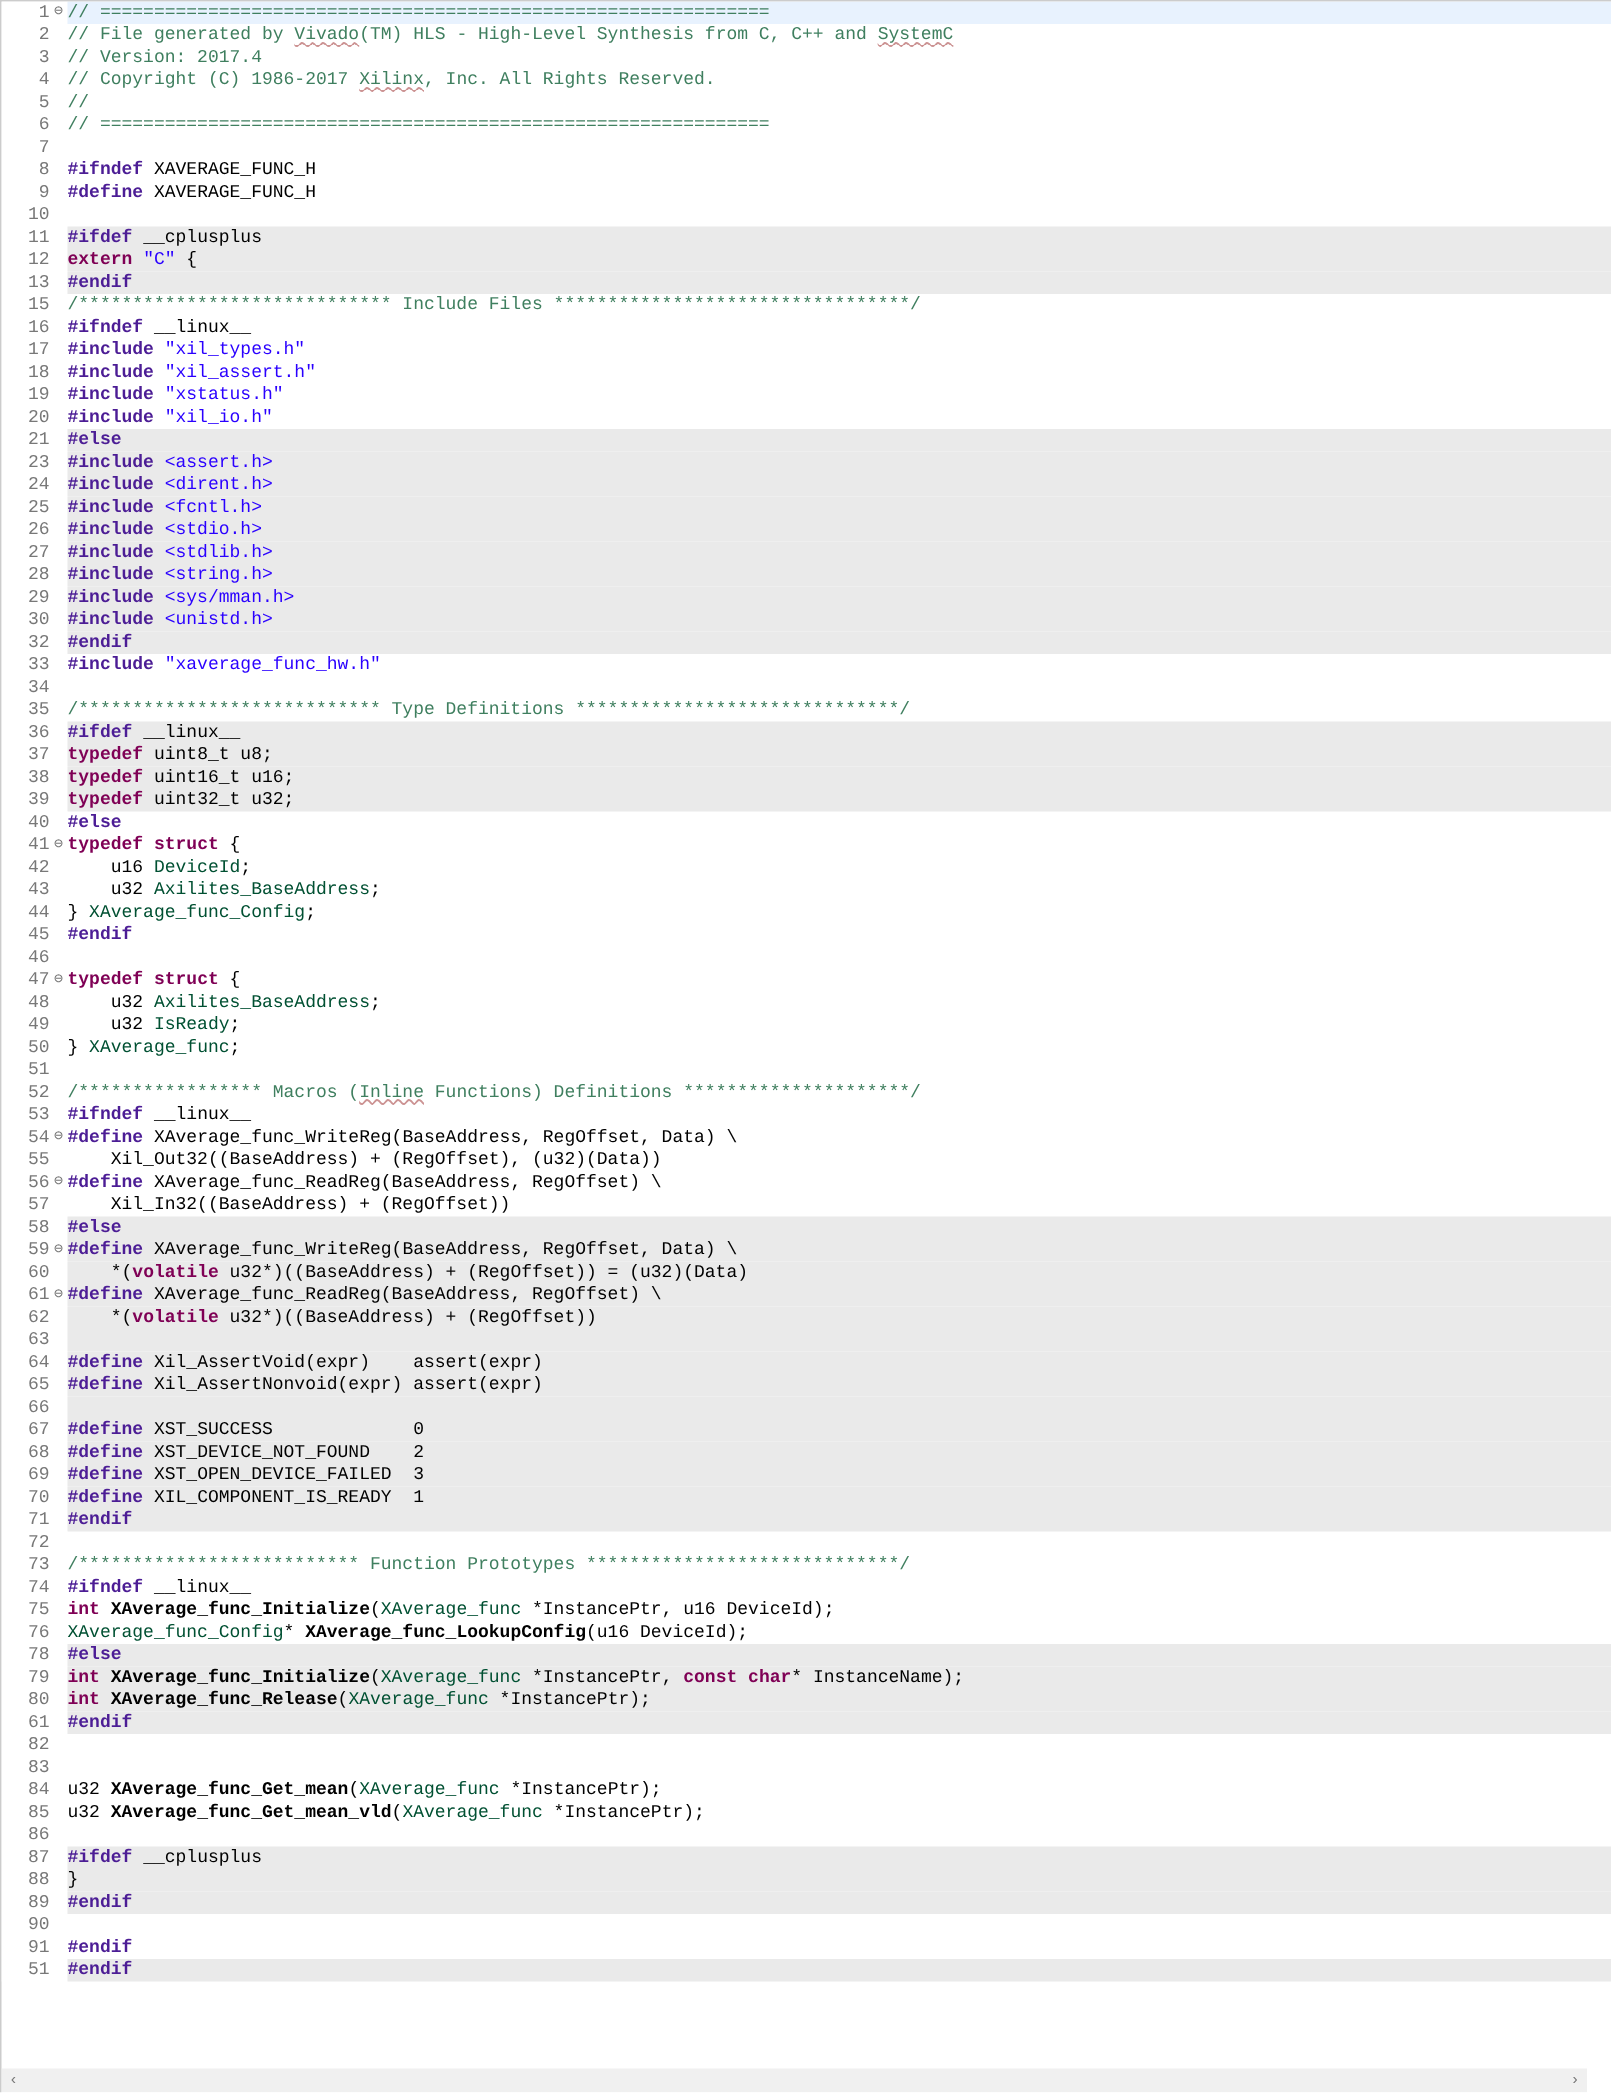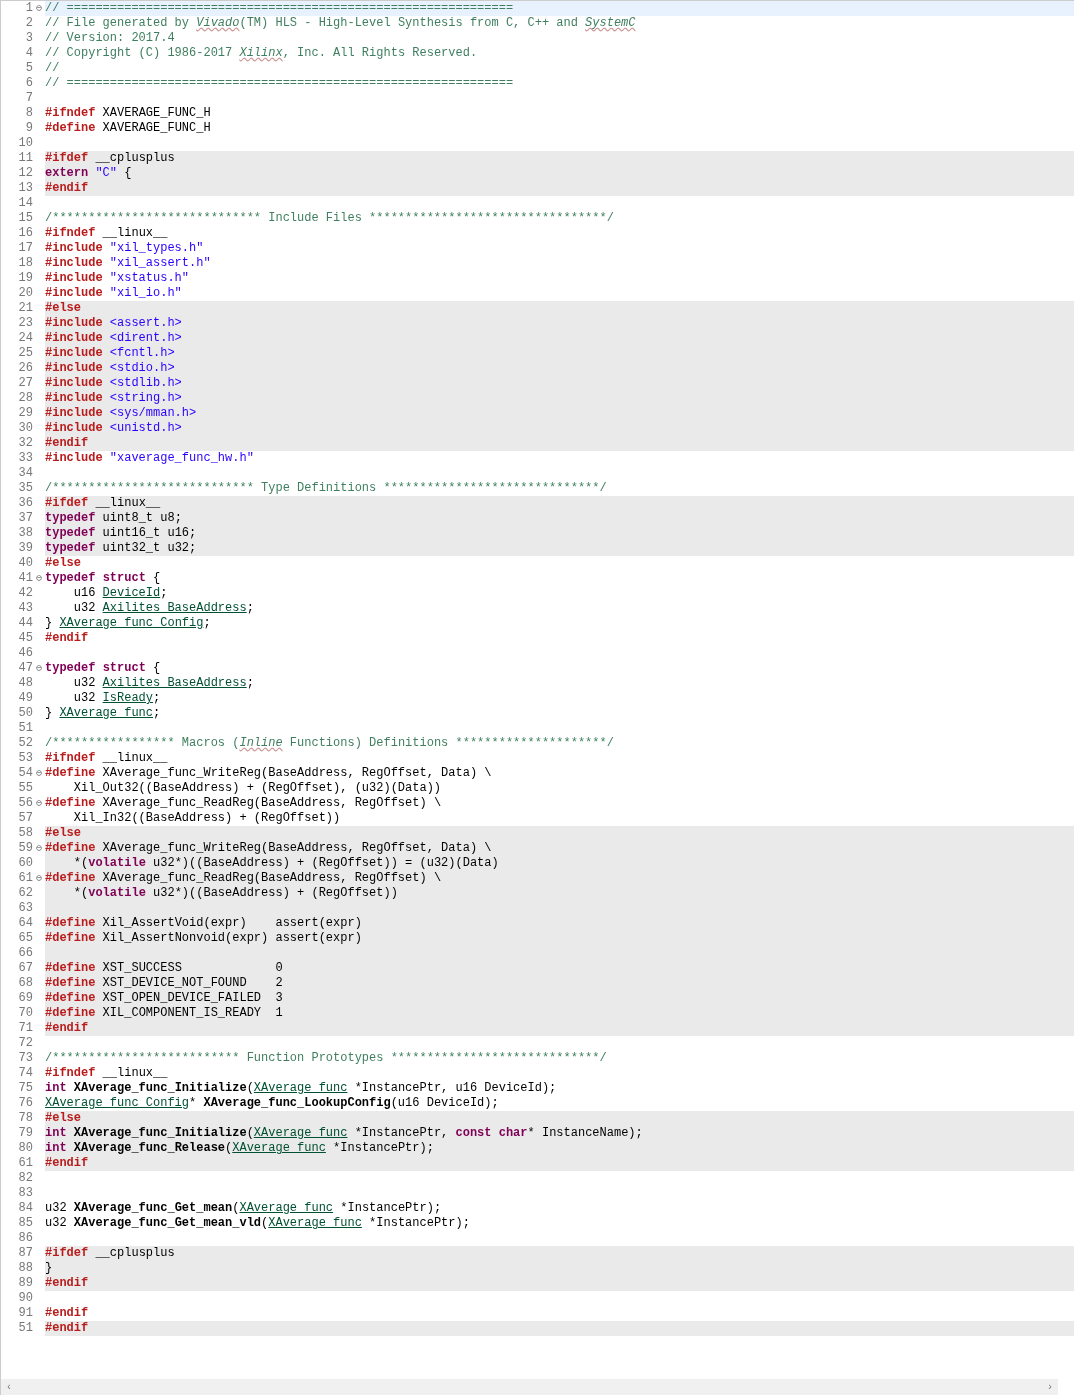--- a/index.html
+++ b/index.html
@@ -44,28 +44,27 @@
     user-select: none;
     font-size: 10px;
   }
   .code {
     padding-left: 2px;
   }
   .hl-row-cursor .code { background: #e8f2fe; }
   .hl-row-gray .code { background: #eaeaea; }
   .tok-comment { color: #3f7f5f; }
   .tok-kw { color: #7f0055; font-weight: bold; }
-  .tok-pp { color: #b91c1c; font-weight: bold; text-align: center; }
+  .tok-pp { color: #4c1d95; font-weight: bold; text-align: center; }
   .tok-str { color: #2a00ff; }
-  .tok-type { color: #005032; text-decoration: underline; }
+  .tok-type { color: #005032; }
   .tok-func { font-weight: bold; }
   .underline-wave {
     text-decoration: underline wavy #cc9393;
     text-decoration-skip-ink: none;
-    font-style: italic;
   }
 
   
   .editor-wrap::-webkit-scrollbar { width: 16px; }
   .editor-wrap::-webkit-scrollbar-track { background: #f0f0f0; }
   .editor-wrap::-webkit-scrollbar-thumb { background: #c2c2c2; border: 2px solid #f0f0f0; border-radius: 2px; }
 
   .hscroll {
     position: absolute;
     left: 0; right: 16px; bottom: 0; height: 16px;
@@ -145,25 +144,20 @@
           <td class="gutter">12</td>
           <td class="fold"></td>
           <td class="code"><span class="tok-kw">extern</span><span> </span><span class="tok-str">"C"</span><span> {</span></td>
         </tr>
         <tr class="hl-row-gray">
           <td class="gutter">13</td>
           <td class="fold"></td>
           <td class="code"><span class="tok-pp">#endif</span></td>
         </tr>
         <tr>
-          <td class="gutter">14</td>
-          <td class="fold"></td>
-          <td class="code"><span></span></td>
-        </tr>
-        <tr>
           <td class="gutter">15</td>
           <td class="fold"></td>
           <td class="code"><span class="tok-comment">/***************************** Include Files *********************************/</span></td>
         </tr>
         <tr>
           <td class="gutter">16</td>
           <td class="fold"></td>
           <td class="code"><span class="tok-pp">#ifndef</span><span> __linux__</span></td>
         </tr>
         <tr>

